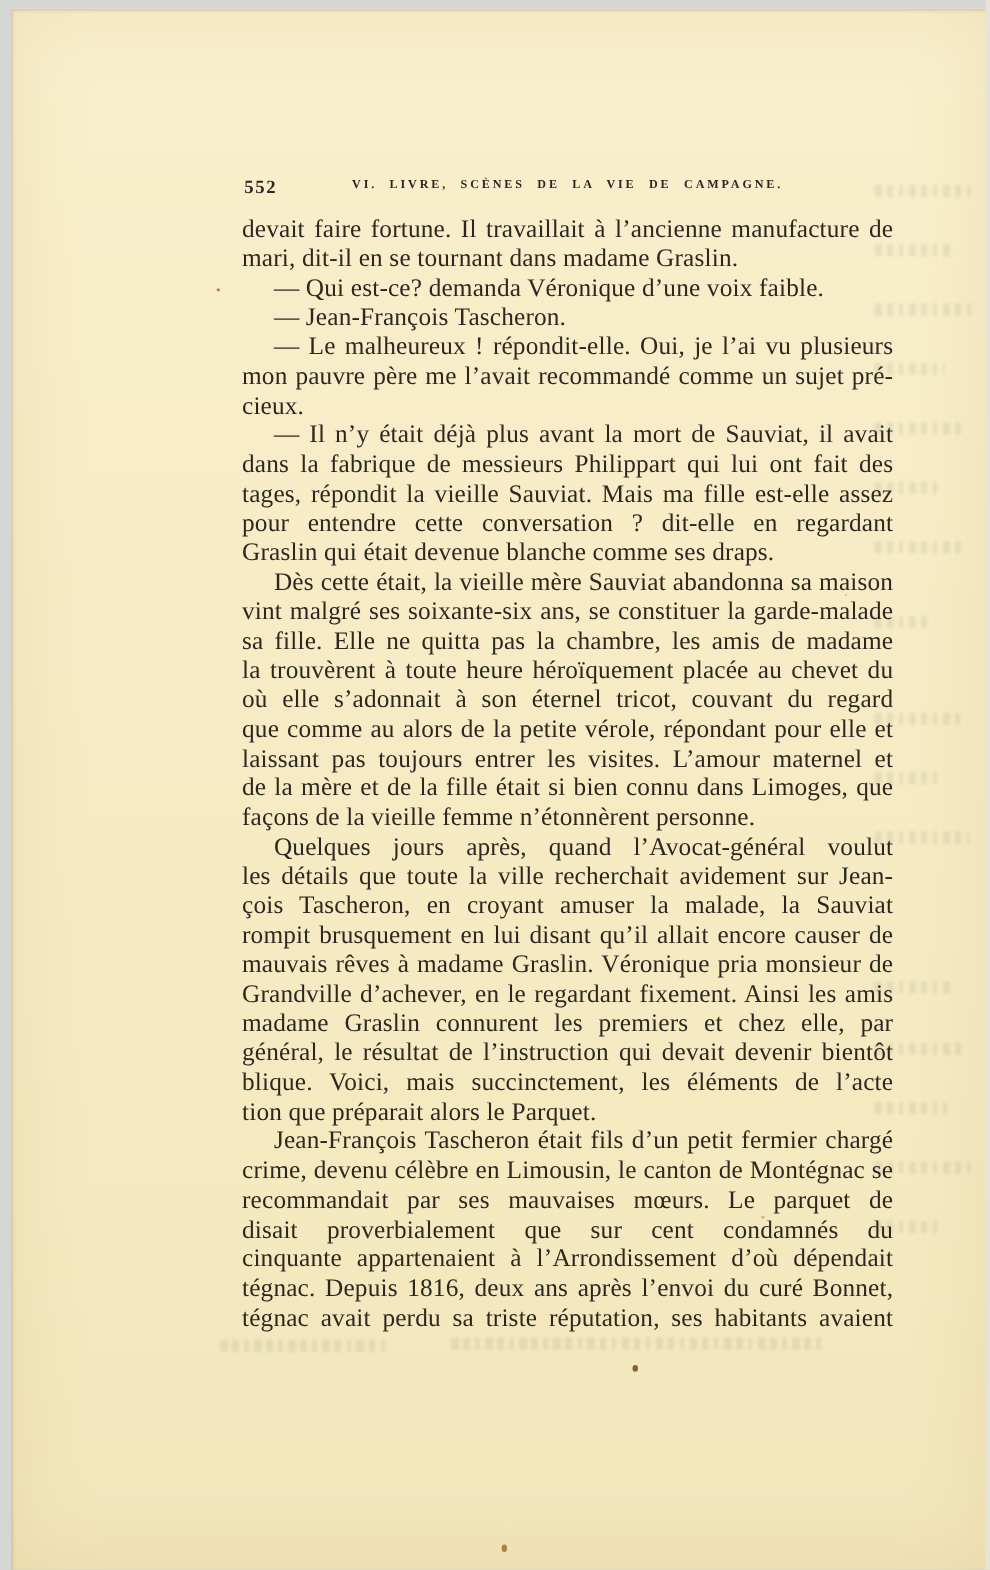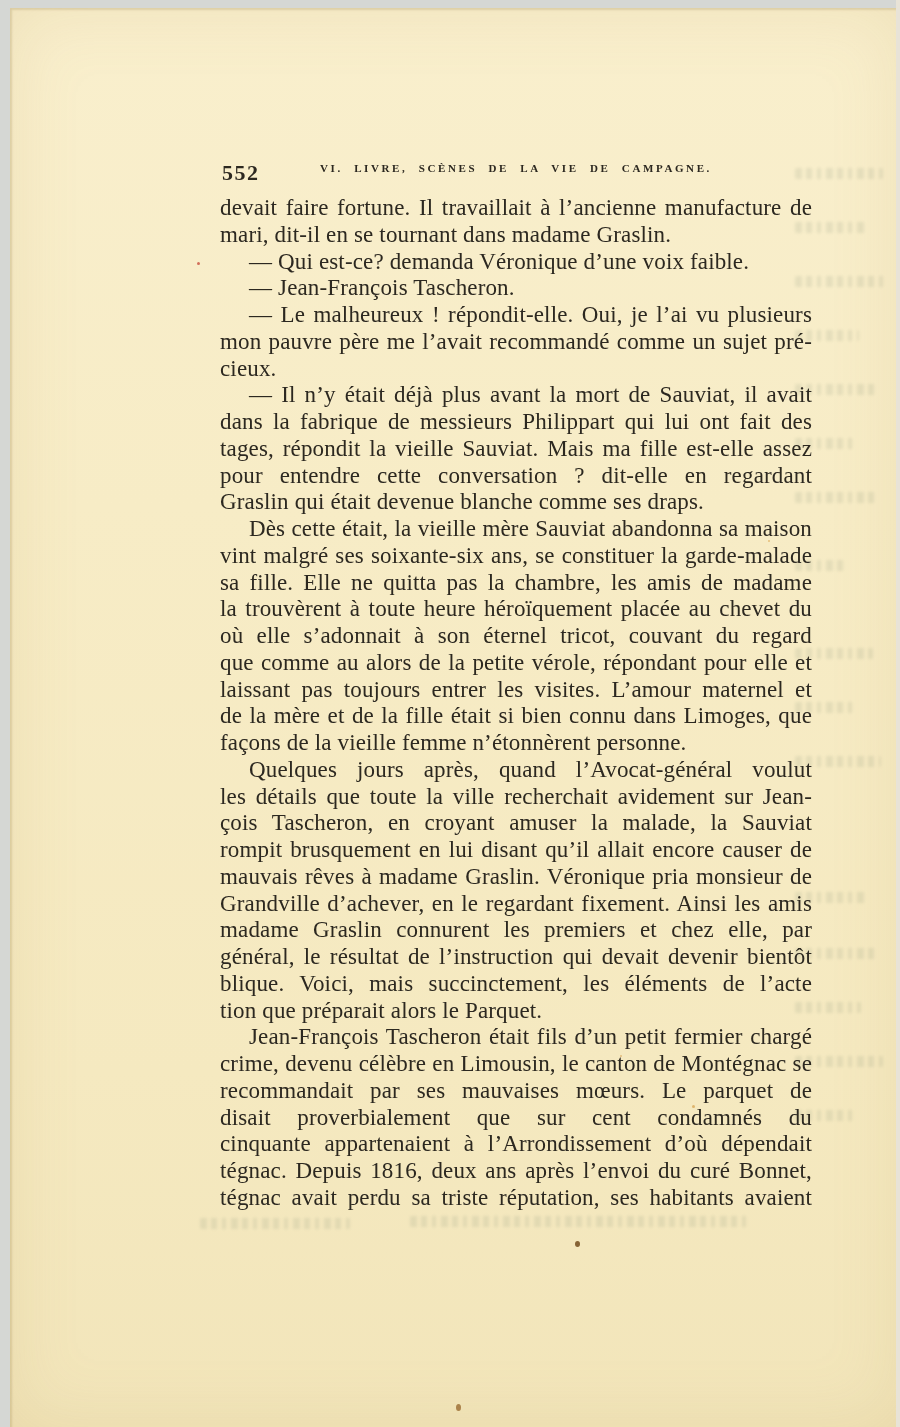--- a/index.html
+++ b/index.html
@@ -42,21 +42,21 @@
     color: #2c2820;
   }
   .page-header {
     position: relative;
     height: 26px;
   }
   .pagenum {
     position: absolute;
     left: 2px;
     top: 2px;
-    font-size: 22px;
+    font-size: 17px;
     font-weight: bold;
     letter-spacing: 1.5px;
   }
   .running-title {
     display: block;
     text-align: center;
     padding-top: 4px;
     font-size: 11px;
     font-weight: bold;
     letter-spacing: 2.6px;

